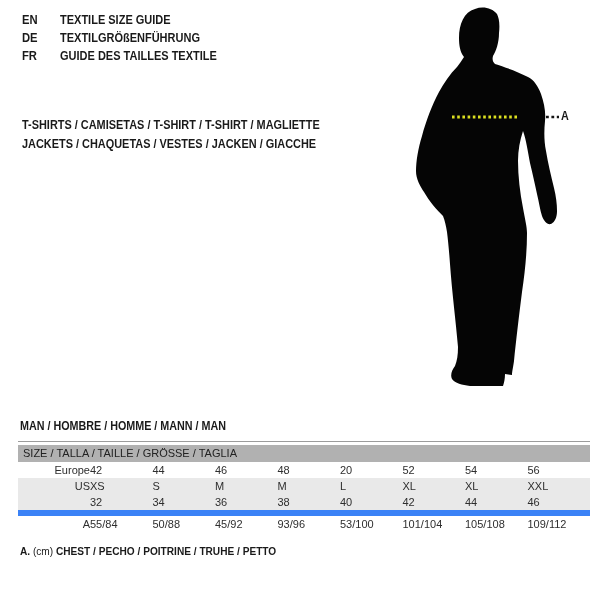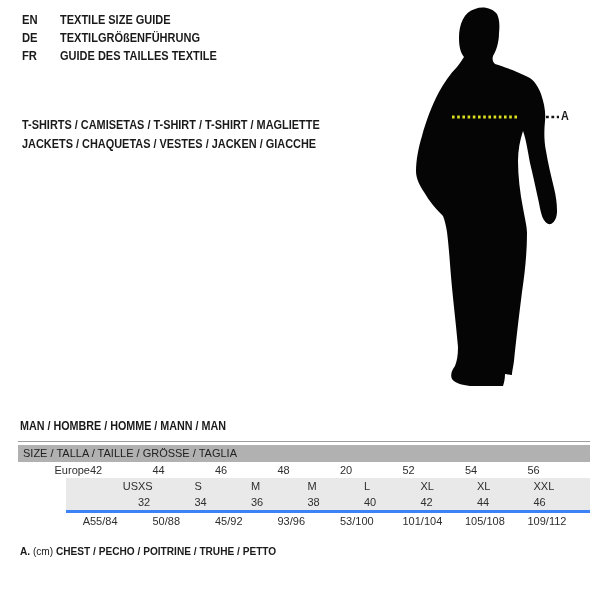--- a/index.html
+++ b/index.html
@@ -26,22 +26,22 @@
   
   .section-title{position:absolute;left:20px;top:419px;font-weight:bold;font-size:12.5px;white-space:nowrap;transform:scaleX(0.86);transform-origin:left center;}
 
   
   .size-table{position:absolute;left:18px;top:441px;width:572px;font-size:11px;color:#2e2e2e;}
   .size-table .topline{border-top:1px solid #9c9c9c;height:3px;}
   .size-table .thead{background:#b1b1b1;height:17px;line-height:17px;padding-left:5px;color:#222;white-space:nowrap;}
   .trow{display:grid;grid-template-columns:72px repeat(8,1fr);height:16px;line-height:16px;}
   .trow .rlabel{padding-left:5px;text-align:right;}
   .trow .cell{text-align:left;}
-  .row-stripe{background:#e9e9e9;margin-left:48px;}
-  .row-divider{border-bottom:3px solid #3b82f6;}
+  .row-stripe{background:#e9e9e9;}
+  .row-divider{border-bottom:6px solid #3b82f6;}
   .row-a{height:17px;line-height:17px;}
 
   
   .footnote{position:absolute;left:20px;top:545px;font-size:11.5px;white-space:nowrap;transform:scaleX(0.88);transform-origin:left center;}
   .footnote .fn-bold{font-weight:bold;}
   .footnote .fn-unit{font-weight:normal;}
 </style>
 </head>
 <body>
 

